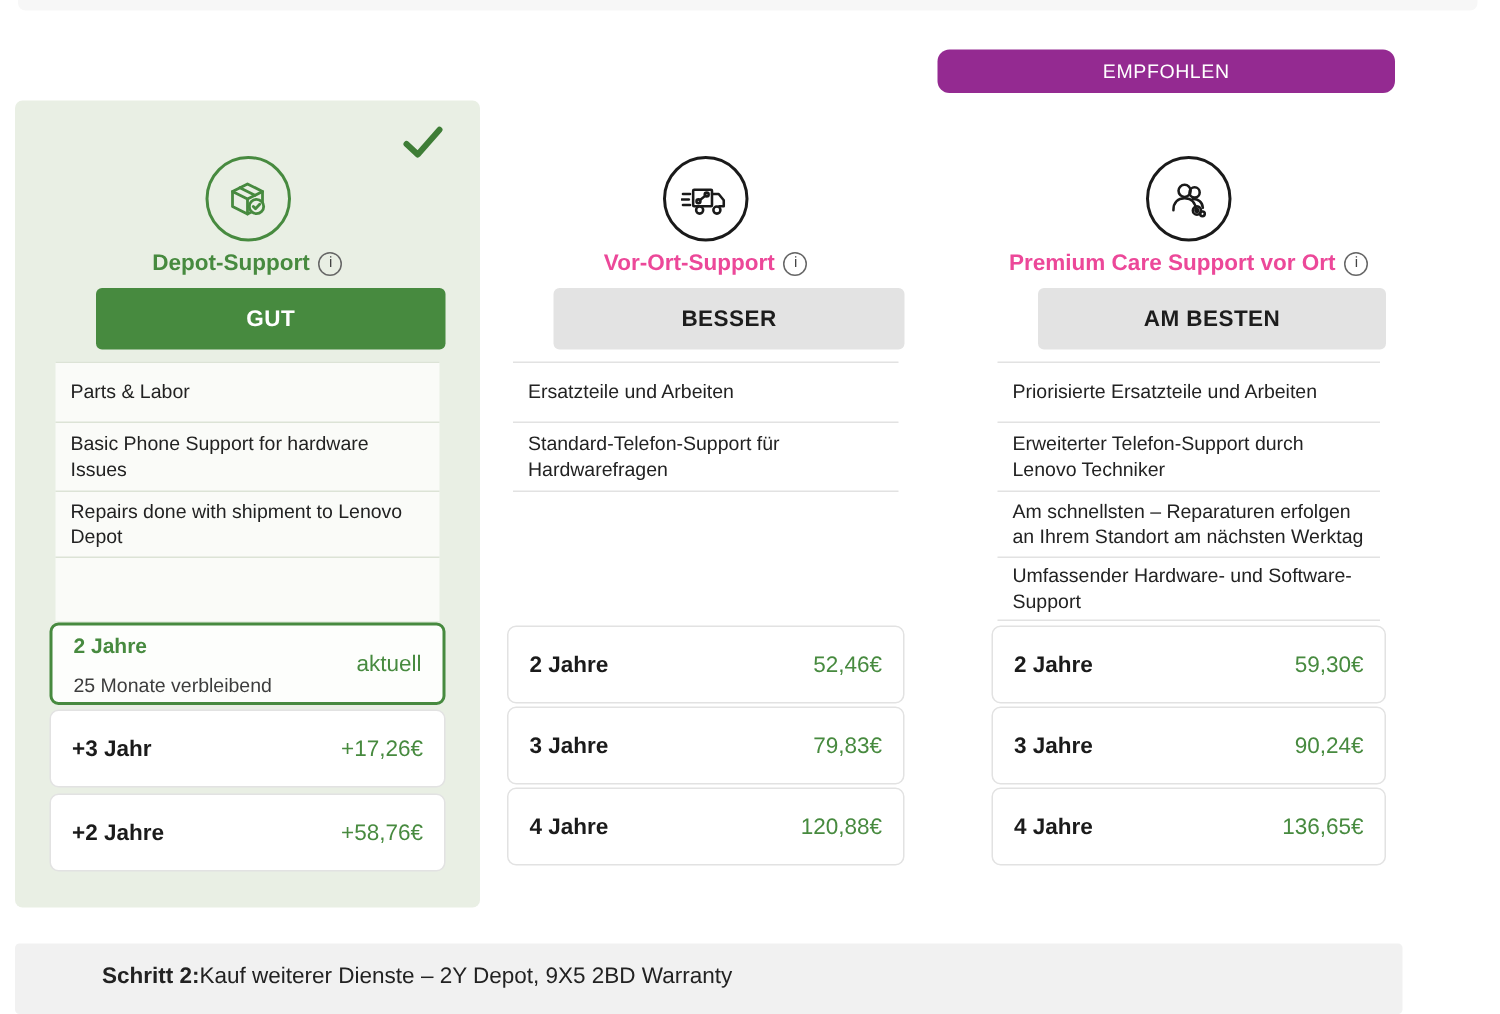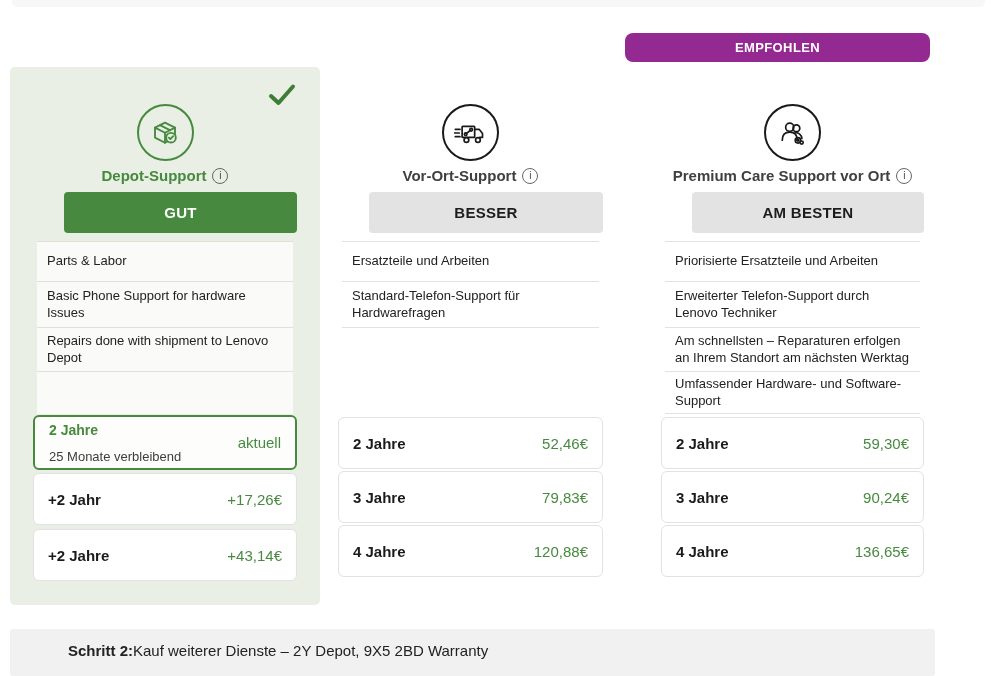--- a/index.html
+++ b/index.html
@@ -4,38 +4,38 @@
 <style>
   html,body{margin:0;padding:0;background:#fff;}
   .canvas{position:relative;width:1000px;height:676px;background:#fff;
           font-family:"Liberation Sans",sans-serif;overflow:hidden;}
 
   .top-strip{position:absolute;left:12px;top:0;width:973px;height:7px;
              background:#f7f7f7;border-radius:0 0 5px 5px;}
 
   .badge{position:absolute;left:625px;top:33px;width:305px;height:29px;
          background:var(--purple,#942a91);border-radius:8px;color:#fff;
-         font-weight:bold;font-size:13px;letter-spacing:.4px;
+         font-weight:normal;font-size:13px;letter-spacing:.4px;
          display:flex;align-items:center;justify-content:center;}
 
   .col{position:absolute;top:67px;height:538px;box-sizing:border-box;}
   .col1{left:10px;width:310px;background:var(--card-bg,#e9efe4);
         border-radius:5px;padding:0 23px;}
   .col2{left:338px;width:265px;}
   .col3{left:661px;width:263px;}
 
   .selected-check{position:absolute;top:16px;right:24px;}
 
   .icon-circle{width:57px;height:57px;border-radius:50%;border:2px solid #1a1a1a;
                margin:37px auto 0;display:flex;align-items:center;justify-content:center;
                background:transparent;box-sizing:border-box;}
   .col1 .icon-circle{border-color:var(--green,#478a3f);}
 
   .plan-title{margin:6px 0 0;height:17px;text-align:center;font-size:15px;
-              font-weight:bold;color:#404040;display:flex;align-items:center;
+              font-weight:bold;color:#ec4899;display:flex;align-items:center;
               justify-content:center;gap:6px;}
   .col1 .plan-title{color:var(--green,#478a3f);}
   .info-icon{width:14px;height:14px;border:1px solid #666;border-radius:50%;
              display:inline-flex;align-items:center;justify-content:center;
              font-size:10px;font-weight:normal;color:#444;flex:0 0 auto;cursor:pointer;}
   .info-icon::after{content:"i";}
 
   .tier-btn{margin-top:8px;height:41px;border-radius:4px;display:flex;
             align-items:center;justify-content:center;font-size:15px;font-weight:bold;
             letter-spacing:.3px;background:var(--tier-gray,#e3e3e3);color:#1d1d1d;cursor:pointer;margin-left:31px;}
@@ -114,26 +114,26 @@
 
     <div class="price-group">
       <div class="price-box current">
         <div class="cur-left">
           <span class="duration">2 Jahre</span>
           <span class="remaining">25 Monate verbleibend</span>
         </div>
         <span class="status">aktuell</span>
       </div>
       <div class="price-box">
-        <span class="duration">+2 Jahr</span>
+        <span class="duration">+3 Jahr</span>
         <span class="price">+17,26€</span>
       </div>
       <div class="price-box">
         <span class="duration">+2 Jahre</span>
-        <span class="price">+43,14€</span>
+        <span class="price">+58,76€</span>
       </div>
     </div>
   </section>
 
   <section class="col col2">
     <div class="icon-circle">
       <svg width="34" height="30" viewBox="0 0 26 22" fill="none" stroke="#1a1a1a" stroke-width="1.3" stroke-linejoin="round" stroke-linecap="round">
         <path d="M1 8.2 h3.6"></path>
           <path d="M0.4 11 h3.6"></path>
           <path d="M1 13.8 h3.6"></path>

